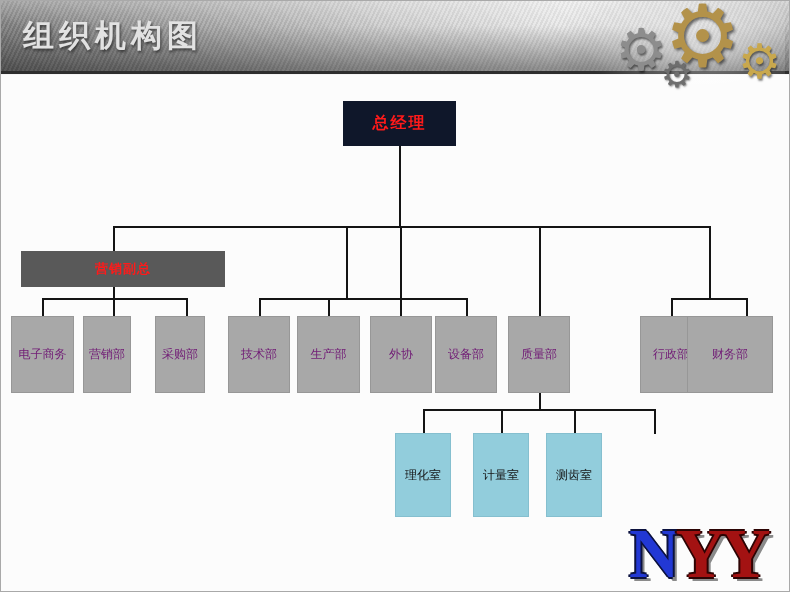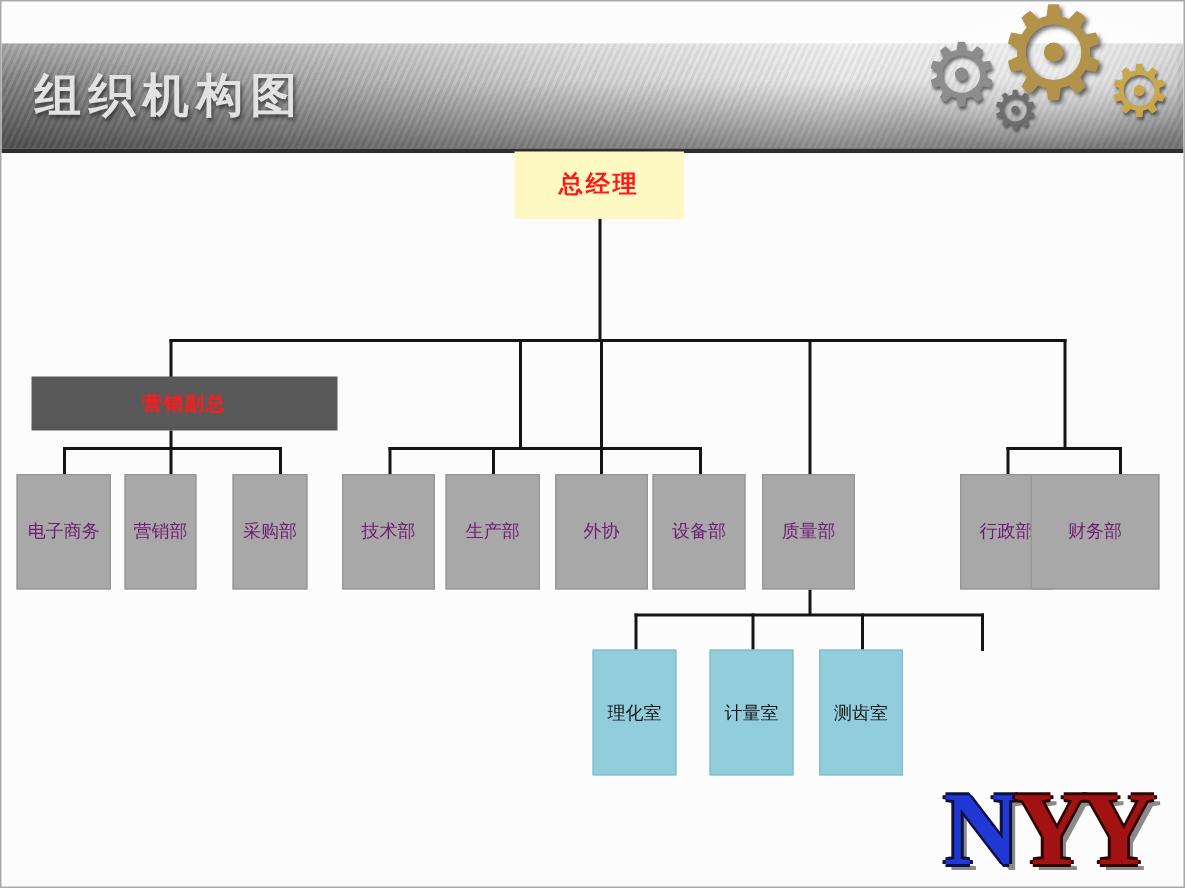--- a/index.html
+++ b/index.html
@@ -9,38 +9,37 @@
     font-family:"Liberation Sans","DejaVu Sans",sans-serif;
   }
   
   .header{
     position:absolute;left:0;top:0;right:0;height:70px;
     background:
       linear-gradient(to bottom, rgba(255,255,255,0.30), rgba(255,255,255,0) 35%, rgba(0,0,0,0.38) 96%),
       repeating-linear-gradient(115deg, rgba(255,255,255,0.10) 0 2px, rgba(0,0,0,0.06) 2px 4px),
       linear-gradient(110deg,#7d7d7d 0%,#9f9f9f 22%,#cfcfcf 48%,#e9e9e9 70%,#bdbdbd 100%);
     border-bottom:3px solid #2e2e2e;
-    margin-top:28px;
   }
   .header:after{content:"";position:absolute;left:0;right:0;bottom:-4px;height:1px;background:#f5f5f5;}
   .slide-title{
     position:absolute;left:22px;top:14px;font-size:31px;font-weight:bold;
     letter-spacing:5px;color:#e2e2e2;text-shadow:1px 2px 3px rgba(40,40,40,0.8);
   }
   .gears{position:absolute;top:0;right:4px;width:205px;height:100px;z-index:5;
     background:radial-gradient(ellipse at 60% 45%, rgba(255,255,255,0.55), rgba(255,255,255,0) 70%);}
   .gear{position:absolute;line-height:1;font-family:"DejaVu Sans",sans-serif;}
   .gear.g1{font-size:86px;right:44px;top:-8px;color:#b3924a;text-shadow:2px 2px 3px rgba(0,0,0,0.55);}
   .gear.g2{font-size:58px;right:118px;top:20px;color:#8d8d8d;text-shadow:1px 2px 2px rgba(0,0,0,0.5);}
   .gear.g3{font-size:48px;right:4px;top:36px;color:#c9a84d;text-shadow:1px 2px 2px rgba(0,0,0,0.5);}
   .gear.g4{font-size:36px;right:92px;top:56px;color:#6e6e6e;text-shadow:1px 1px 2px rgba(0,0,0,0.5);}
   
   .node{position:absolute;display:flex;align-items:center;justify-content:center;
     text-align:center;box-sizing:border-box;z-index:2;}
-  .root-node{background:#fef9c3;color:#ff1a1a;font-weight:bold;font-size:16px;letter-spacing:2px;}
+  .root-node{background:#0f172a;color:#ff1a1a;font-weight:bold;font-size:16px;letter-spacing:2px;}
   .vp-node{background:#595959;color:#ff1a1a;font-weight:bold;font-size:13px;letter-spacing:1px;}
   .dept-node{top:315px;height:77px;background:#a8a8a8;color:#701a75;font-size:12px;border:1px solid #979797;}
   .sub-node{top:432px;height:84px;background:#92cddc;color:#141414;font-size:12px;border:1px solid #85bfcf;}
   
   .hl{position:absolute;height:2px;background:#141414;z-index:1;}
   .vl{position:absolute;width:2px;background:#141414;z-index:1;}
   
   .logo{position:absolute;left:628px;top:518px;font-family:"Liberation Serif","DejaVu Serif",serif;
     font-weight:bold;font-size:70px;line-height:1;z-index:4;white-space:nowrap;}
   .logo-n{color:#2238d4;

